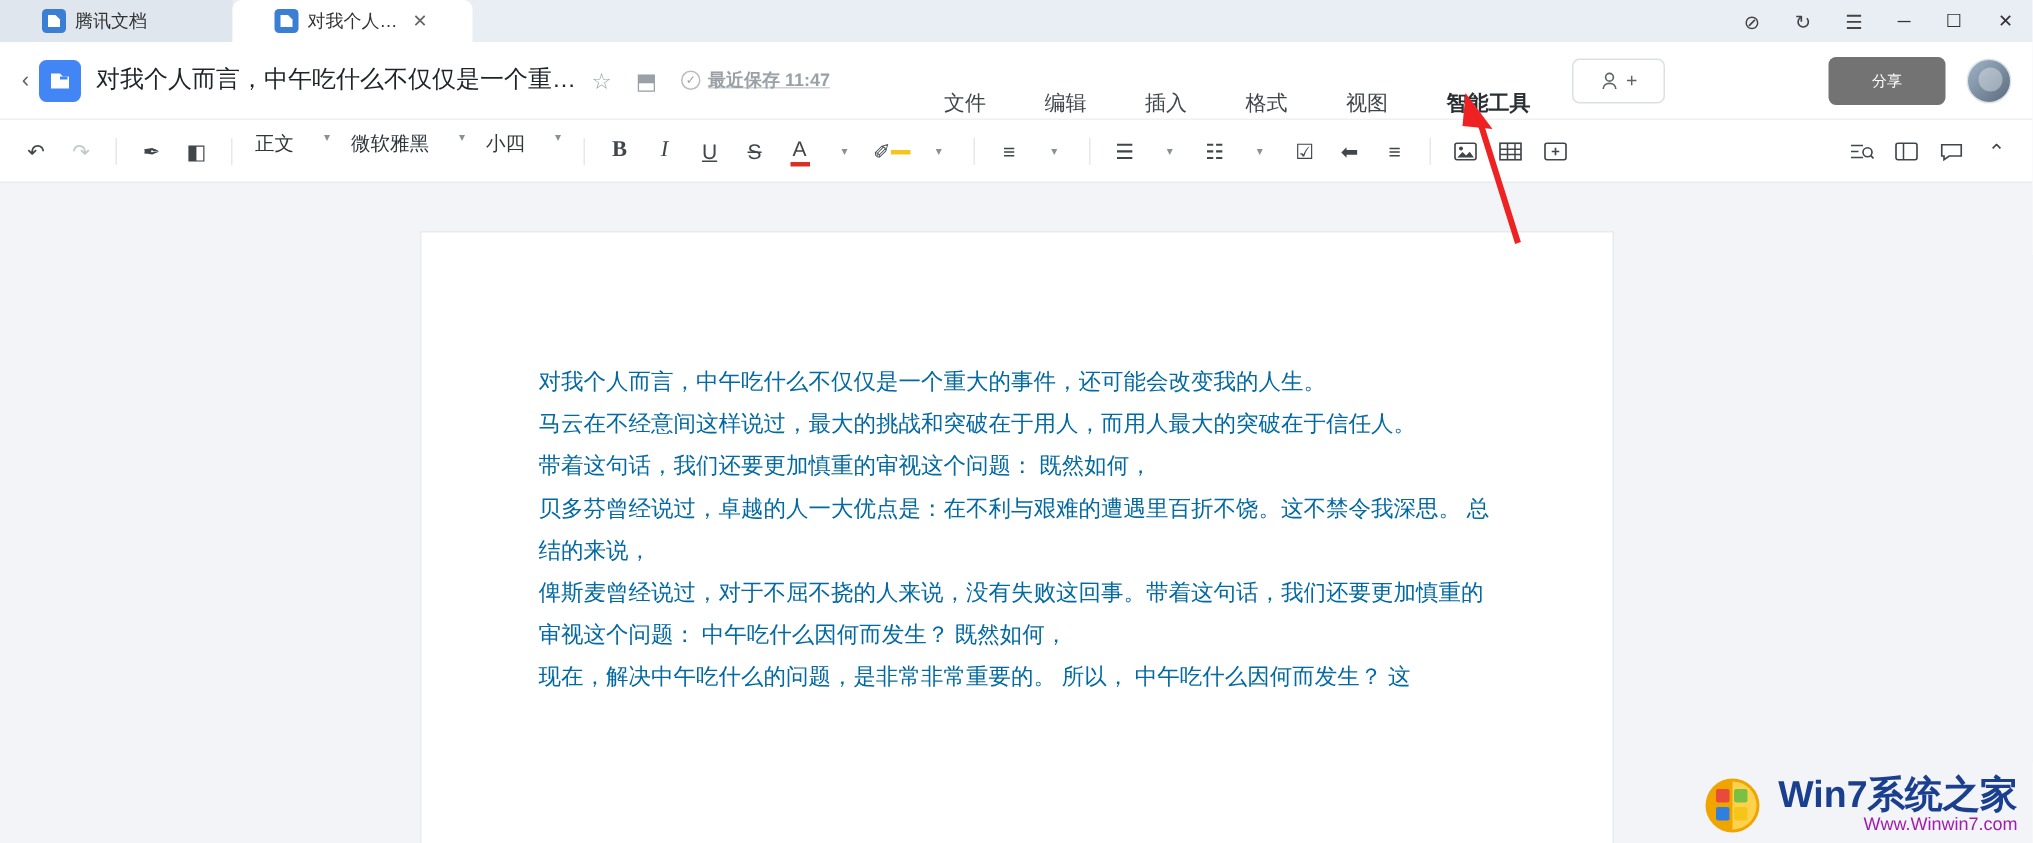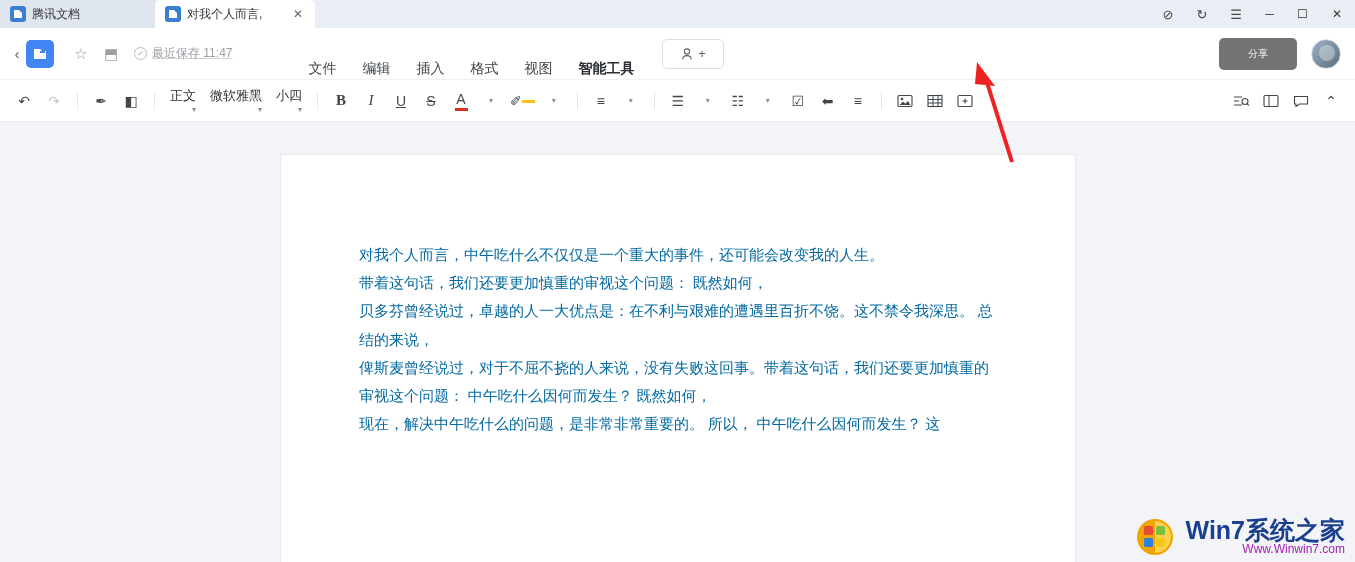--- a/index.html
+++ b/index.html
@@ -18,21 +18,21 @@
     background: #e9eef4;
     display: flex;
     align-items: flex-end;
     position: relative;
   }
   .tab {
     height: 28px;
     display: flex;
     align-items: center;
     gap: 6px;
-    padding: 0 10px;
+    padding: 0 28px;
     font-size: 12px;
     color: #333;
     max-width: 270px;
     position: relative;
   }
   .tab.inactive { background: #dfe6ee; width: 155px; }
   .tab.active {
     background: #ffffff;
     width: 160px;
     border-top-left-radius: 6px;
@@ -102,24 +102,24 @@
     display: flex; align-items: center; gap: 5px;
     margin-left: 10px;
     font-size: 12px; color: #9aa0a6;
   }
   .save-state .check {
     width: 13px; height: 13px; border-radius: 50%;
     border: 1px solid #b9bdc2;
     display: flex; align-items: center; justify-content: center;
     font-size: 8px; color: #9aa0a6;
   }
-  .save-state .txt { text-decoration: underline; text-decoration-color:#cfd3d7; }
+  .save-state .txt { text-decoration: underline; text-decoration-color:#cfd3d7;font-weight:bold; }
 
   .menu {
-    display: flex; align-items: center; gap: 26px;
+    display: flex; align-items: center; gap: 39px;
     margin-left: 76px;
     font-size: 14px; color: #41464b; margin-top: 30px;
   }
   .menu .mi.highlight { color: #2b2f33; font-weight: bold; }
 
   .collab {
     margin-left: 28px;
     width: 62px; height: 30px;
     border: 1px solid #dcdfe3; border-radius: 5px;
     display: flex; align-items: center; justify-content: center;
@@ -159,24 +159,23 @@
   .tool {
     height: 28px; min-width: 28px;
     display: flex; align-items: center; justify-content: center;
     color: #41464b; font-size: 14px;
     border-radius: 4px;
     padding: 0 3px;
   }
   .tool.disabled { color: #c3c7cc; }
   .sep { width: 1px; height: 18px; background: #e6e8eb; margin: 0 7px; }
   .dropdown {
-    height: 28px; display: flex; align-items: flex-end; gap: 0;
+    height: 28px; display: flex; align-items: flex-start; gap: 20px;
     padding: 0 6px; font-size: 13px; color: #31363b;
     border-radius: 4px;
-    flex-direction: column;
   }
   .caret { font-size: 8px; color: #8a9096; }
   .tool b { font-family: "Liberation Serif", serif; font-size: 15px; }
   .tool i { font-family: "Liberation Serif", serif; font-size: 15px; }
   .tool u { font-size: 14px; }
   .tool s { font-size: 14px; }
   .colorA { position: relative; display: flex; flex-direction: column; align-items: center; }
   .colorA .bar { width: 13px; height: 3px; background: #d93025; margin-top: 1px; }
   .colorH .bar { width: 13px; height: 3px; background: #f5c518; margin-top: 1px; }
   .tool-right { margin-left: auto; display: flex; align-items: center; gap: 2px; }
@@ -266,20 +265,21 @@
 <div class="header">
   <div class="back-arrow">‹</div>
 
   <div class="doc-logo">
     <svg width="18" height="18" viewBox="0 0 18 18">
       <path d="M3 4h6l2 2h4v8H3z" fill="#ffffff"></path>
       <path d="M9 6h5v2H9z" fill="#4285f4"></path>
     </svg>
   </div>
 
+  <div class="doc-title">对我个人而言，中午吃什么不仅仅是一个重…</div>
 
   <div class="hdr-icon">☆</div>
   <div class="hdr-icon">⬒</div>
 
   <div class="save-state">
     <span class="check">✓</span>
     <span class="txt">最近保存 11:47</span>
   </div>
 
   <div class="menu">
@@ -413,20 +413,21 @@
         </svg>
     </div>
     <div class="tool">⌃</div>
   </div>
 </div>
 
 <div class="canvas">
   <div class="page">
     <div class="page-body">
       <p>对我个人而言，中午吃什么不仅仅是一个重大的事件，还可能会改变我的人生。</p>
+      <p>马云在不经意间这样说过，最大的挑战和突破在于用人，而用人最大的突破在于信任人。</p>
       <p>带着这句话，我们还要更加慎重的审视这个问题： 既然如何，</p>
       <p>贝多芬曾经说过，卓越的人一大优点是：在不利与艰难的遭遇里百折不饶。这不禁令我深思。 总结的来说，</p>
       <p>俾斯麦曾经说过，对于不屈不挠的人来说，没有失败这回事。带着这句话，我们还要更加慎重的审视这个问题： 中午吃什么因何而发生？ 既然如何，</p>
       <p>现在，解决中午吃什么的问题，是非常非常重要的。 所以， 中午吃什么因何而发生？ 这</p>
     </div>
   </div>
 </div>
 
 <svg class="arrow" viewBox="0 0 80 110">
   <path d="M57 102 L30 16" stroke="#ee2222" stroke-width="4" fill="none"></path>

